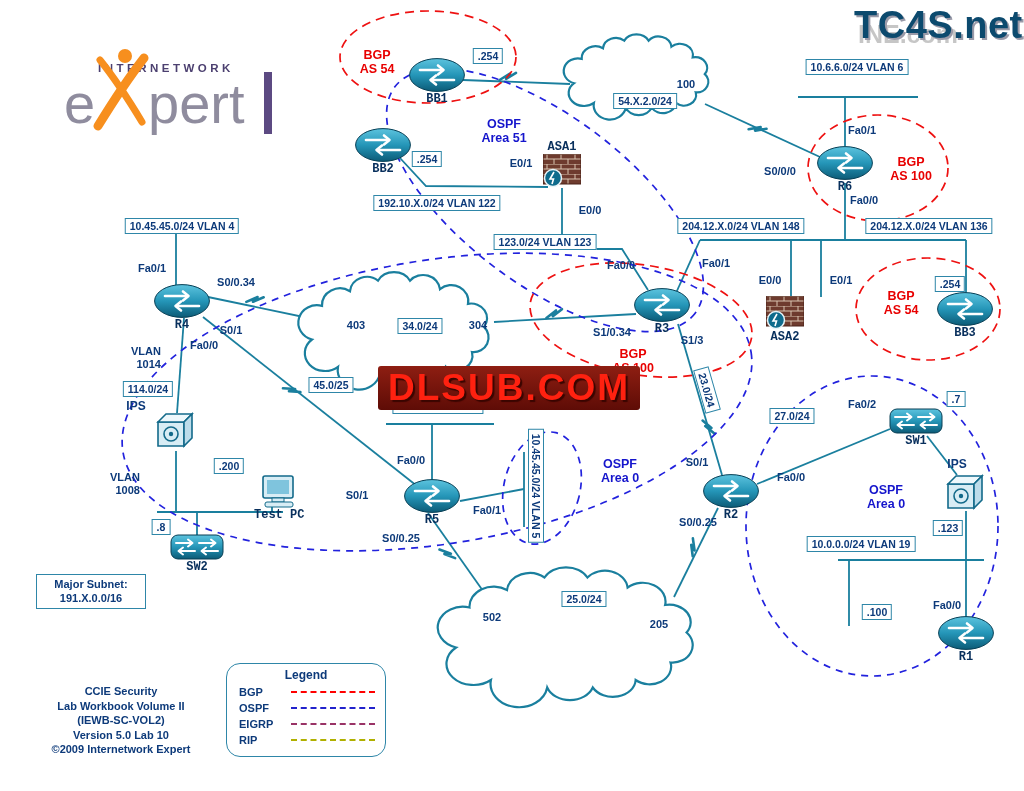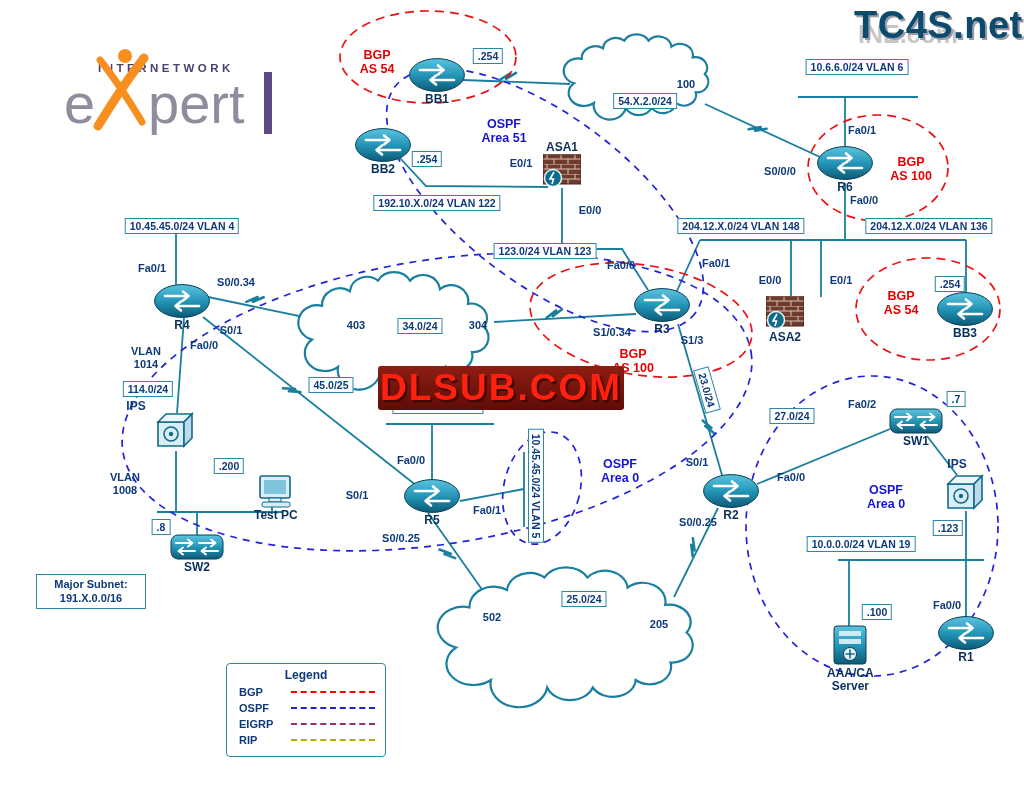--- a/index.html
+++ b/index.html
@@ -5,46 +5,46 @@
   html,body{margin:0;padding:0;background:#e8e8e8;}
   .stage{position:relative;width:1024px;height:791px;background:#fff;overflow:hidden;
          font-family:"Liberation Sans",sans-serif;}
   .wires{position:absolute;left:0;top:0;z-index:1;}
   .link{stroke:#1a7f9e;stroke-width:1.8;fill:none;}
   .cloud-u{fill:#ffffff;stroke:#1a7f9e;stroke-width:2.2;}
   .bgp-e{fill:none;stroke:#ee1111;stroke-width:1.7;stroke-dasharray:9 6;}
   .ospf-e{fill:none;stroke:#2222dd;stroke-width:1.7;stroke-dasharray:7 6;}
   .dev{position:absolute;z-index:4;display:flex;flex-direction:column;align-items:center;}
   .dev.label-top{flex-direction:column-reverse;}
-  .devlbl{white-space:nowrap;color:#082f5c;font-weight:bold;font-size:12px;margin-top:1px;text-align:center;line-height:1.1;}
+  .devlbl{white-space:nowrap;color:#082f5c;font-weight:bold;font-size:12px;margin-top:1px;text-align:center;line-height:1.1;font-family:Liberation Mono, monospace;}
   .lbl{position:absolute;transform:translate(-50%,-50%);background:#fff;border:1px solid #2e86a8;
        color:#0d3a7a;font-weight:bold;font-size:10.5px;padding:1px 4px;white-space:nowrap;z-index:6;}
   .lbl.v90{transform:translate(-50%,-50%) rotate(90deg);}
   .lbl.r74{transform:translate(-50%,-50%) rotate(74deg);}
   .txt{position:absolute;transform:translate(-50%,-50%);color:#0d3a7a;font-weight:bold;font-size:11px;
-       white-space:nowrap;z-index:5;text-align:center;line-height:1.2;}
+       white-space:nowrap;z-index:5;text-align:right;line-height:1.2;}
   .area{position:absolute;transform:translate(-50%,-50%);font-weight:bold;font-size:12.5px;
         text-align:center;line-height:1.15;z-index:5;white-space:nowrap;}
   .area.red{color:#e80000;}
   .area.blue{color:#1515cc;}
   .major{position:absolute;left:36px;top:574px;width:108px;border:1.5px solid #2e86a8;background:#fff;
          text-align:center;color:#0d3a7a;font-weight:bold;font-size:11px;padding:2px 0;z-index:5;line-height:1.3;}
   .legend{position:absolute;left:226px;top:663px;width:158px;height:92px;border:1.5px solid #2e86a8;
-          background:#fff;z-index:5;border-radius:4px;}
+          background:#fff;z-index:5;border-radius:14px;}
   .legend-title{text-align:center;color:#0d3a7a;font-weight:bold;font-size:12px;margin-top:4px;}
   .legend-row{display:flex;align-items:center;margin:4px 10px 0 12px;}
   .legend-row .lab{color:#0d3a7a;font-weight:bold;font-size:11px;width:48px;}
   .legend-row .dash{flex:1;border-top:2.5px dashed #f00;margin-left:4px;}
   .footer{position:absolute;left:18px;top:684px;width:206px;text-align:center;color:#0d3a7a;
           font-weight:bold;font-size:11px;line-height:1.32;z-index:5;}
   .wm-tc4s{position:absolute;left:854px;top:4px;font-size:38px;font-weight:900;color:#0c4a6e;
            letter-spacing:0.5px;text-shadow:2px 2px 0 #9a9aa8;z-index:9;}
   .wm-ine{position:absolute;left:858px;top:20px;font-size:25px;font-weight:900;color:#000;opacity:.22;z-index:8;}
   .wm-dlsub{position:absolute;left:378px;top:366px;z-index:9;background:linear-gradient(180deg,#8e1e12,#5e0c06);
-            color:#ff2110;font-size:37px;font-weight:900;padding:1px 2px;letter-spacing:2px;
+            color:#ff2110;font-size:37px;font-weight:900;padding:1px 10px;letter-spacing:2px;
             text-shadow:2px 2px 1px #3a0500;border-radius:3px;}
   .wm-traders{position:absolute;right:6px;bottom:3px;font-size:29px;font-weight:900;color:#e01818;
               letter-spacing:0.5px;z-index:9;
               text-shadow:2px 2px 0 #7a0d08,-1px -1px 0 #7a0d08,1px -1px 0 #7a0d08,-1px 1px 0 #7a0d08;}
   .logo{position:absolute;left:52px;top:26px;width:250px;height:104px;z-index:5;}
   .logo-small{position:absolute;left:46px;top:36px;font-size:11.5px;font-weight:bold;letter-spacing:3.5px;color:#4c4070;}
   .logo-e{position:absolute;left:12px;top:50px;font-size:56px;color:#8f8c9e;line-height:1;}
   .logo-pert{position:absolute;left:96px;top:50px;font-size:56px;color:#8f8c9e;line-height:1;}
   .logo-x{position:absolute;left:40px;top:22px;}
   .logo-bar{position:absolute;left:212px;top:46px;width:8px;height:62px;background:#5c4a82;}
@@ -280,37 +280,28 @@
     <svg width="40" height="36" viewBox="0 0 40 36">
         <use href="#ic-ips"></use>
       </svg>
   </div>
   <div class="dev" style="left:254px;top:474px">
     <svg width="36" height="34" viewBox="0 0 36 34">
         <use href="#ic-pc"></use>
       </svg>
     <div class="devlbl">Test PC</div>
   </div>
-  <div class="dev" style="left:827px;top:624px">
-    <svg width="40" height="42" viewBox="0 0 40 42">
-        <use href="#ic-server"></use>
-      </svg>
-    <div class="devlbl">
-      <div>AAA/CA</div>
-      <div>Server</div>
-    </div>
-  </div>
 
   <div class="lbl" style="left:488px;top:56px">.254</div>
   <div class="lbl" style="left:427px;top:159px">.254</div>
   <div class="lbl" style="left:950px;top:284px">.254</div>
   <div class="lbl" style="left:645px;top:101px">54.X.2.0/24</div>
   <div class="lbl" style="left:857px;top:67px">10.6.6.0/24 VLAN 6</div>
   <div class="lbl" style="left:437px;top:203px">192.10.X.0/24 VLAN 122</div>
-  <div class="lbl" style="left:545px;top:251px">123.0/24 VLAN 123</div>
+  <div class="lbl" style="left:545px;top:242px">123.0/24 VLAN 123</div>
   <div class="lbl" style="left:741px;top:226px">204.12.X.0/24 VLAN 148</div>
   <div class="lbl" style="left:929px;top:226px">204.12.X.0/24 VLAN 136</div>
   <div class="lbl" style="left:182px;top:226px">10.45.45.0/24 VLAN 4</div>
   <div class="lbl v90" style="left:536px;top:486px">10.45.45.0/24 VLAN 5</div>
   <div class="lbl" style="left:438px;top:406px">55.0/24 VLAN 55</div>
   <div class="lbl" style="left:148px;top:389px">114.0/24</div>
   <div class="lbl" style="left:331px;top:385px">45.0/25</div>
   <div class="lbl" style="left:420px;top:326px">34.0/24</div>
   <div class="lbl" style="left:584px;top:599px">25.0/24</div>
   <div class="lbl r74" style="left:707px;top:390px">23.0/24</div>
@@ -411,14 +402,21 @@
     <div class="legend-row">
       <span class="lab">EIGRP</span>
       <span class="dash" style="border-top-color: rgb(153, 51, 102);"></span>
     </div>
     <div class="legend-row">
       <span class="lab">RIP</span>
       <span class="dash" style="border-top-color: rgb(176, 176, 0);"></span>
     </div>
   </div>
 
+  <div class="footer">
+    <div>CCIE Security</div>
+    <div>Lab Workbook Volume II</div>
+    <div>(IEWB-SC-VOL2)</div>
+    <div>Version 5.0 Lab 10</div>
+    <div>©2009 Internetwork Expert</div>
+  </div>
 
 </div>
 
 </body></html>

